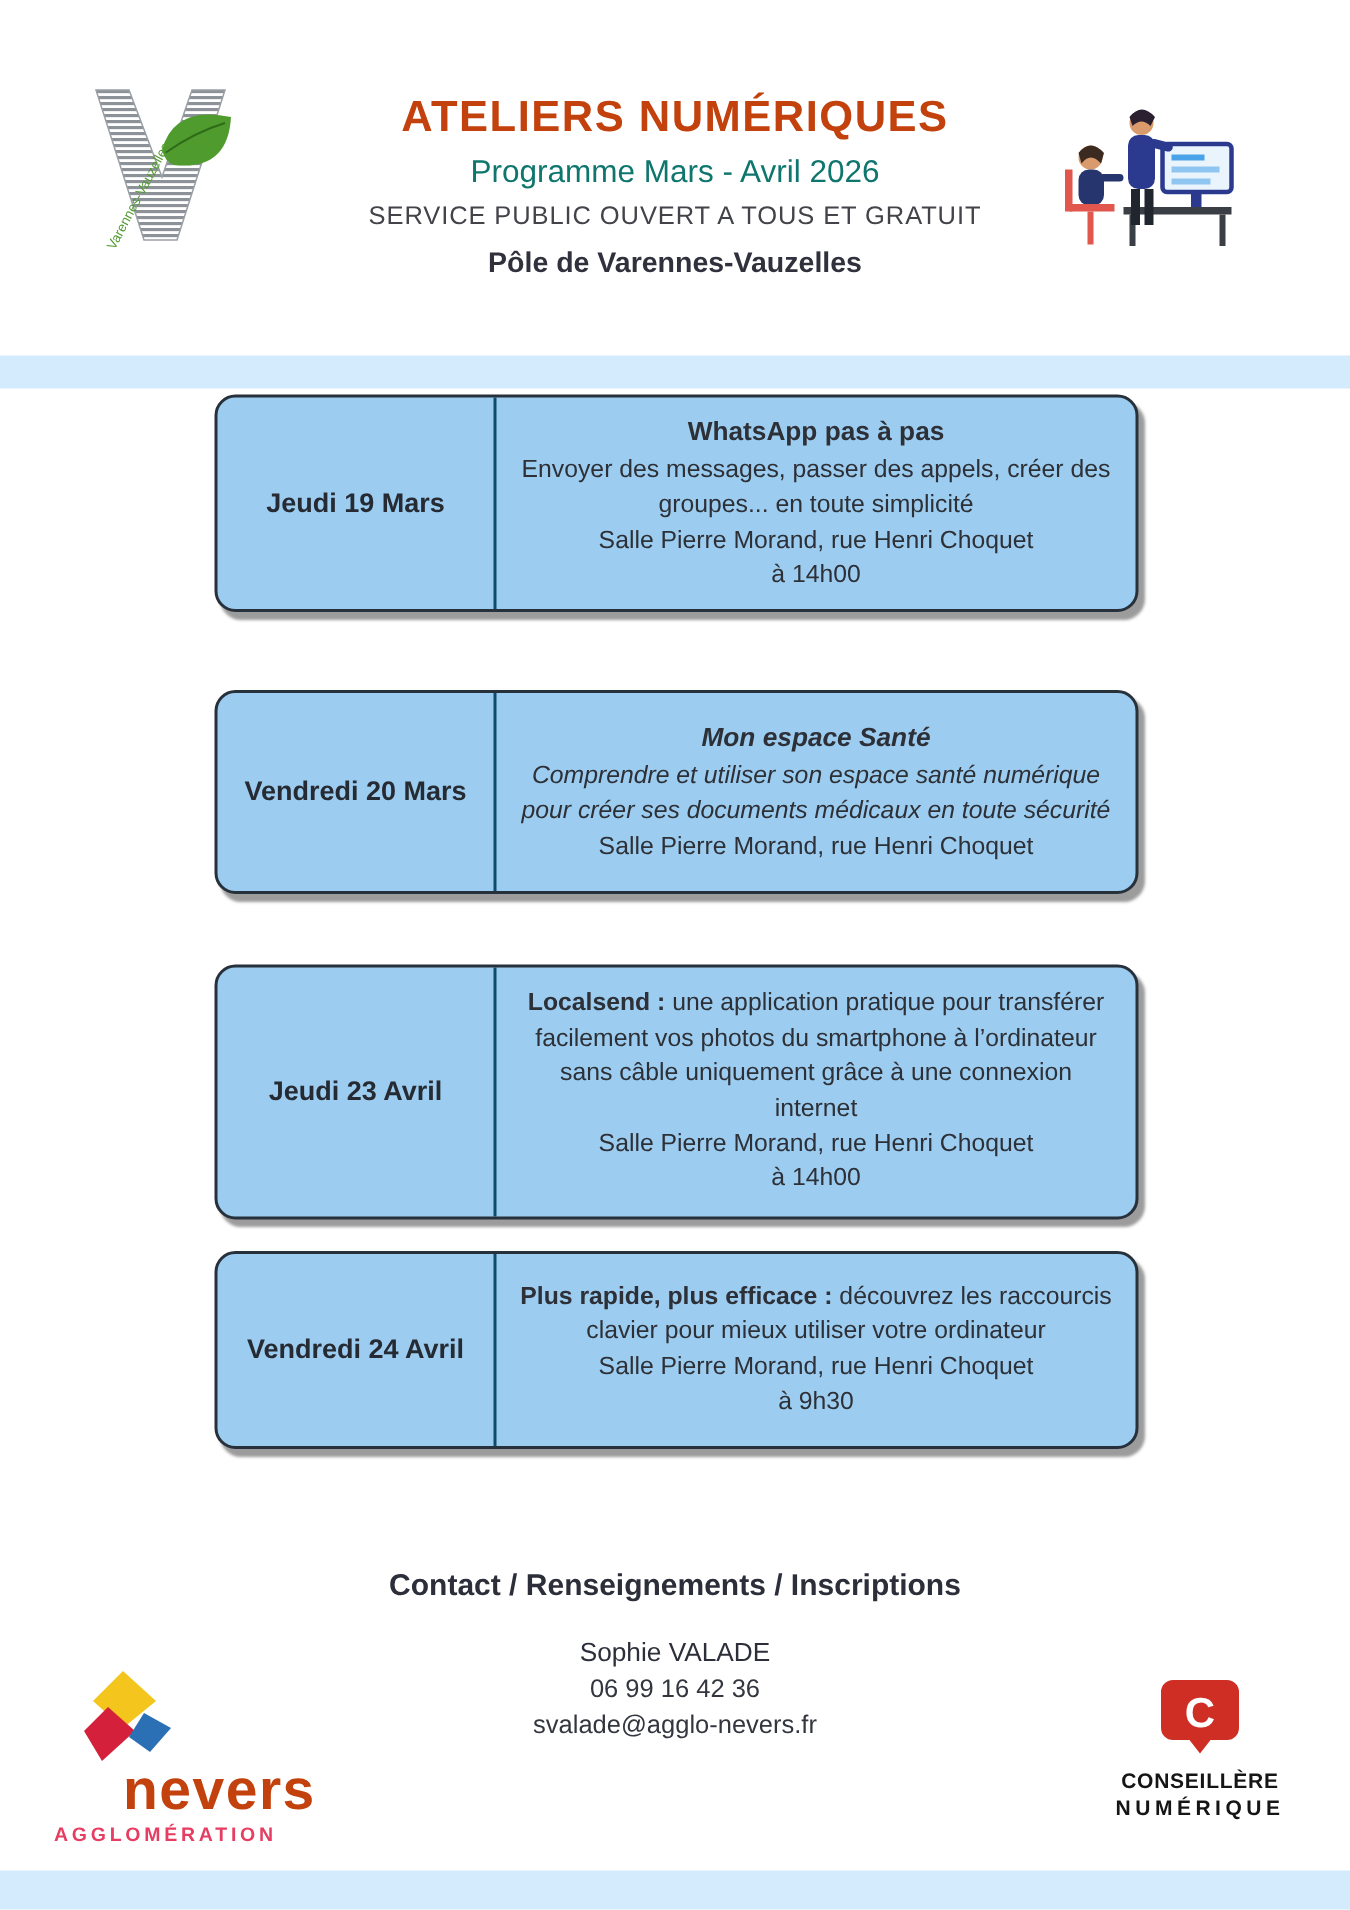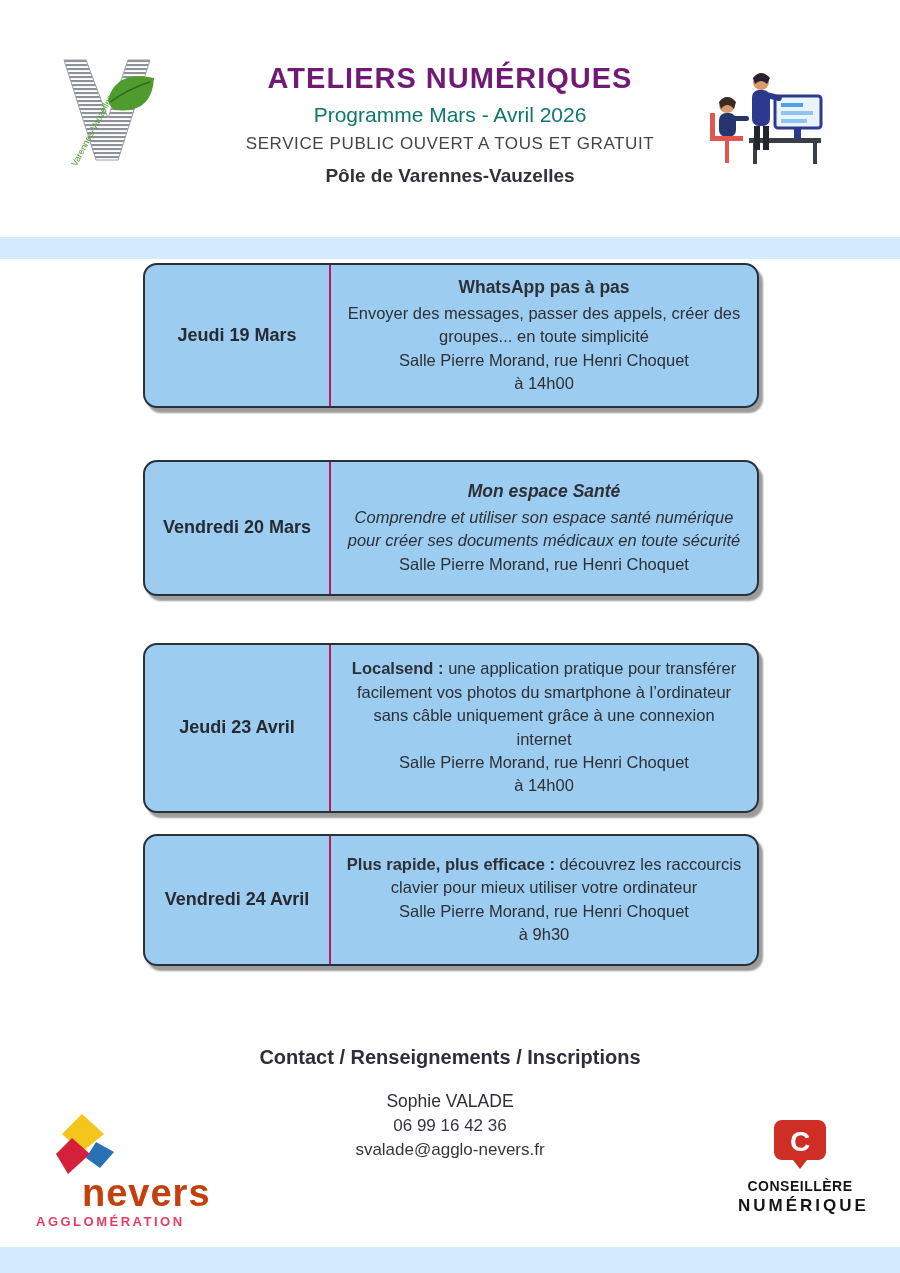--- a/index.html
+++ b/index.html
@@ -9,37 +9,37 @@
     font-family:"Liberation Sans", sans-serif;
     color:#2d3037;
   }
   
   .band{position:absolute;left:0;width:900px;background:#d3ebfc;}
   .band-top{top:237px;height:22px;}
   .band-bottom{bottom:0;height:26px;}
 
   
   .header-center{position:absolute;left:0;width:900px;text-align:center;}
-  .main-title{top:62px;font-size:29px;font-weight:700;color:#701a75;letter-spacing:1px;}
+  .main-title{top:62px;font-size:29px;font-weight:700;color:#c2410c;letter-spacing:1px;}
   .subtitle{top:103px;font-size:21px;color:#0f766e;}
   .service-line{top:134px;font-size:17px;color:#43444a;letter-spacing:0.6px;}
   .pole-line{top:165px;font-size:19px;font-weight:700;color:#30313d;}
 
   .logo-left{position:absolute;left:50px;top:52px;width:118px;height:118px;}
   .illustration{position:absolute;left:695px;top:60px;width:132px;height:106px;}
 
   
   .cards{position:absolute;left:143px;top:263px;width:616px;}
   .card{
     display:flex;background:#9cccef;border:2px solid #27313c;border-radius:14px;
     box-shadow:4px 5px 2px rgba(75,75,75,0.55);
     box-sizing:border-box;
   }
   .card-date{
-    flex:0 0 186px;border-right:2px solid #be185d;
+    flex:0 0 186px;border-right:2px solid #0c4a6e;
     display:flex;align-items:center;justify-content:center;
     font-weight:700;font-size:18px;color:#262a33;text-align:center;padding:6px;
     box-sizing:border-box;
   }
   .card-body{
     flex:1;display:flex;flex-direction:column;justify-content:center;
     text-align:center;padding:10px 14px;font-size:16.5px;line-height:1.42;color:#2d3037;
   }
   .card-title{font-weight:700;font-size:17.5px;margin-bottom:2px;}
   .italic{font-style:italic;}
@@ -55,21 +55,21 @@
   .contact-name{top:1091px;font-size:17.5px;font-weight:400;color:#2c2f3a;}
   .contact-phone{top:1116px;font-size:17px;color:#33363f;}
   .contact-email{top:1140px;font-size:17px;color:#33363f;}
 
   
   .nevers-logo{position:absolute;left:36px;top:1112px;width:200px;}
   .nevers-name{font-size:38px;font-weight:700;color:#c2410c;letter-spacing:1px;line-height:1;margin-top:-6px;margin-left:46px;}
   .nevers-sub{font-size:13px;font-weight:700;color:#e63e62;letter-spacing:2.5px;margin-top:2px;}
   .cn-logo{position:absolute;left:738px;top:1118px;width:124px;text-align:center;}
   .cn-line1{font-size:14px;font-weight:700;color:#151515;letter-spacing:0.5px;margin-top:4px;}
-  .cn-line2{font-size:17px;font-weight:700;color:#151515;letter-spacing:3px;margin-top:2px;}
+  .cn-line2{font-size:14px;font-weight:700;color:#151515;letter-spacing:3px;margin-top:2px;}
 </style>
 </head>
 <body>
 
 <div class="band band-top"></div>
 <div class="band band-bottom"></div>
 
 <svg class="logo-left" viewBox="0 0 118 118">
   <defs>
     <pattern id="hatch" width="4" height="4" patternUnits="userSpaceOnUse">

